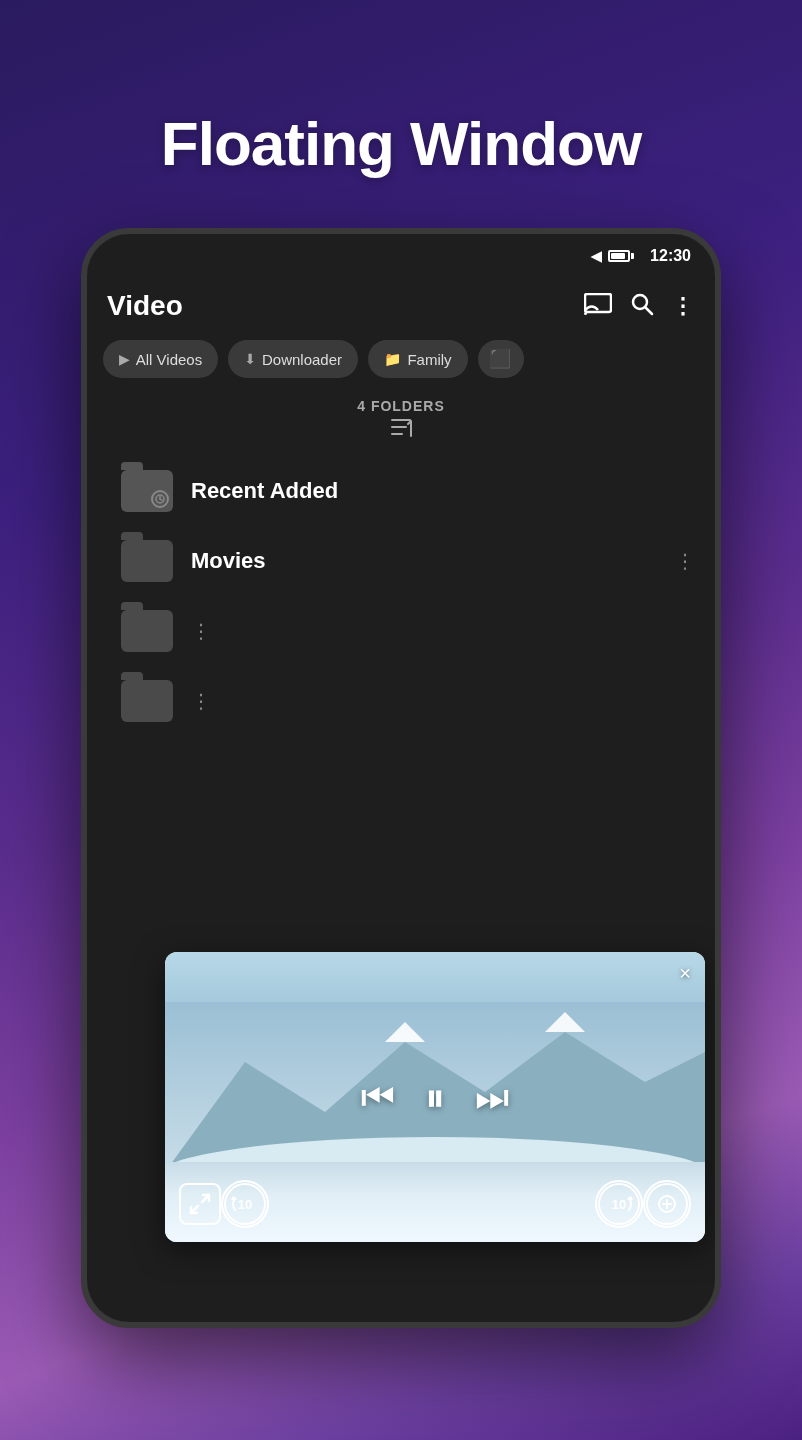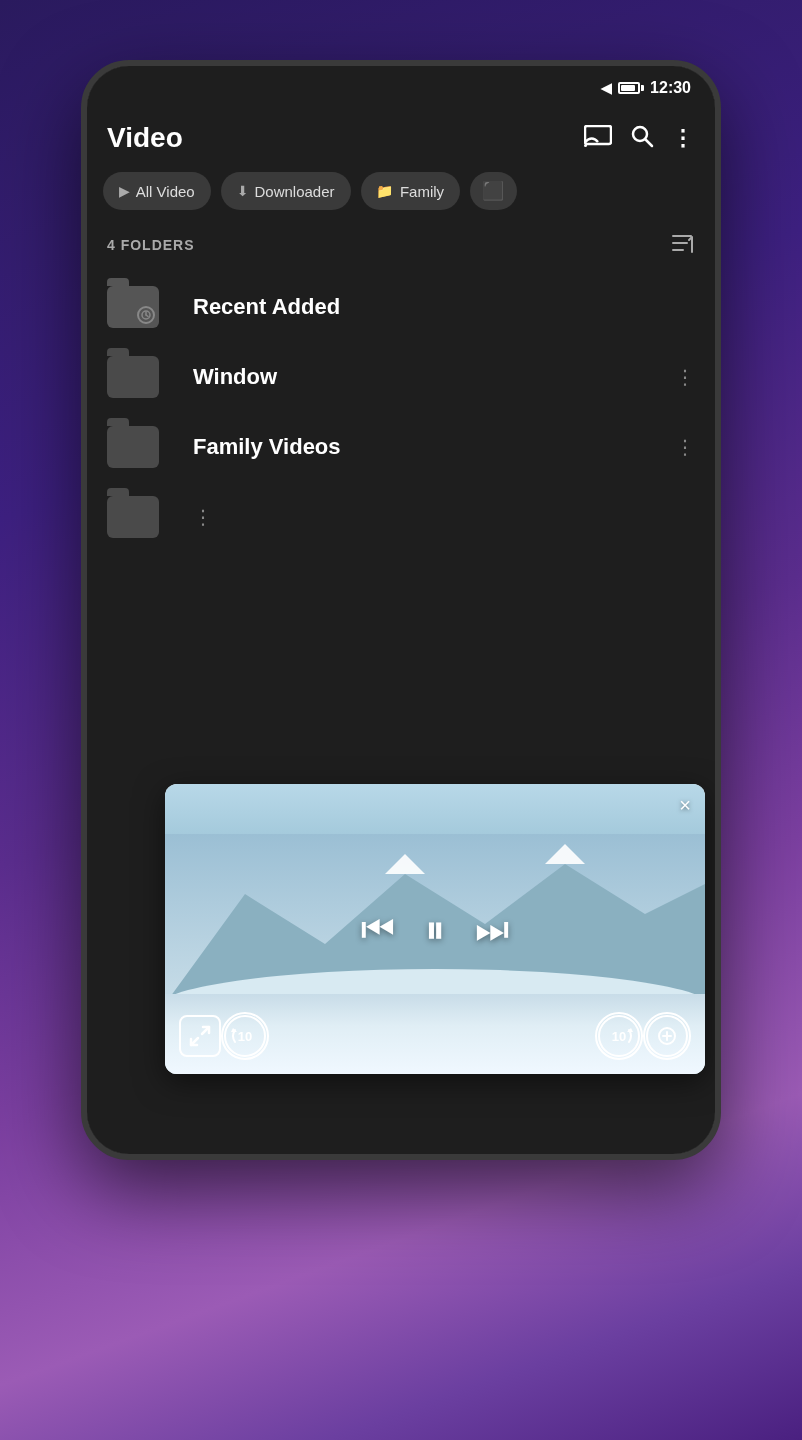--- a/index.html
+++ b/index.html
@@ -96,20 +96,21 @@
       width: 3px;
       height: 6px;
       background: white;
       border-radius: 0 1px 1px 0;
     }
 
     .status-time {
       color: white;
       font-size: 16px;
       font-weight: 600;
+      margin-left: 10px;
     }
 
     
     .app-content {
       background: #1e1e1e;
       height: calc(100% - 44px);
       display: flex;
       flex-direction: column;
     }
 
@@ -164,41 +165,43 @@
       font-size: 15px;
       font-weight: 500;
     }
 
     
     .folders-header {
       display: flex;
       align-items: center;
       justify-content: space-between;
       padding: 8px 20px 12px;
+      flex-direction: column;
     }
 
     .folders-count {
       color: #aaa;
       font-size: 14px;
       font-weight: 600;
       letter-spacing: 1px;
     }
 
     
     .folder-list {
       flex: 1;
       overflow: hidden;
     }
 
     .folder-item {
       display: flex;
       align-items: center;
       padding: 14px 20px;
-      gap: 34px;
-      position: relative;
+      gap: 18px;
+      position: relative;
+      margin-left: 14px;
     }
 
     .folder-icon {
       width: 52px;
       height: 42px;
       background: #4a4a4a;
       border-radius: 6px;
       position: relative;
       flex-shrink: 0;
     }
@@ -316,20 +319,21 @@
       border-radius: 50%;
       font-size: 12px;
       justify-content: flex-end;
     }
 
   </style>
 </head>
 <body>
 
 <div class="page-wrapper">
+  <h1 class="heading">Floating Window</h1>
 
   <div class="phone">
 
     <div class="status-bar">
       <div class="status-icons">
         <span style="color:white;font-size:15px;">◀</span>
         <div class="battery-icon">
           <div class="battery-body"></div>
           <div class="battery-tip"></div>
         </div>
@@ -358,21 +362,21 @@
             </svg>
           </div>
 
           <div style="cursor:pointer; color:white; font-size:22px; font-weight:900; letter-spacing:1px;">⋮</div>
         </div>
       </div>
 
       <div class="category-tabs">
         <div class="tab-item">
           <span class="tab-icon">▶</span>
-          <span class="tab-label">All Video</span>
+          <span class="tab-label">All Videos</span>
         </div>
         <div class="tab-item">
           <span class="tab-icon">⬇</span>
           <span class="tab-label">Downloader</span>
         </div>
         <div class="tab-item">
           <span class="tab-icon">📁</span>
           <span class="tab-label">Family</span>
         </div>
         <div class="tab-item" style="padding: 8px 12px;">
@@ -402,27 +406,26 @@
                 <line x1="5" y1="2" x2="5" y2="5" stroke="#888" stroke-width="1.5" stroke-linecap="round"></line>
                 <line x1="5" y1="5" x2="7" y2="6.5" stroke="#888" stroke-width="1.5" stroke-linecap="round"></line>
               </svg>
             </div>
           </div>
           <span class="folder-name">Recent Added</span>
         </div>
 
         <div class="folder-item">
           <div class="folder-icon"></div>
-          <span class="folder-name">Window</span>
+          <span class="folder-name">Movies</span>
           <span class="folder-more">⋮</span>
         </div>
 
         <div class="folder-item">
           <div class="folder-icon"></div>
-          <span class="folder-name">Family Videos</span>
           <span class="folder-more">⋮</span>
         </div>
 
         <div class="folder-item">
           <div class="folder-icon"></div>
           <span class="folder-more">⋮</span>
         </div>
       </div>
 
       <div class="floating-player">

